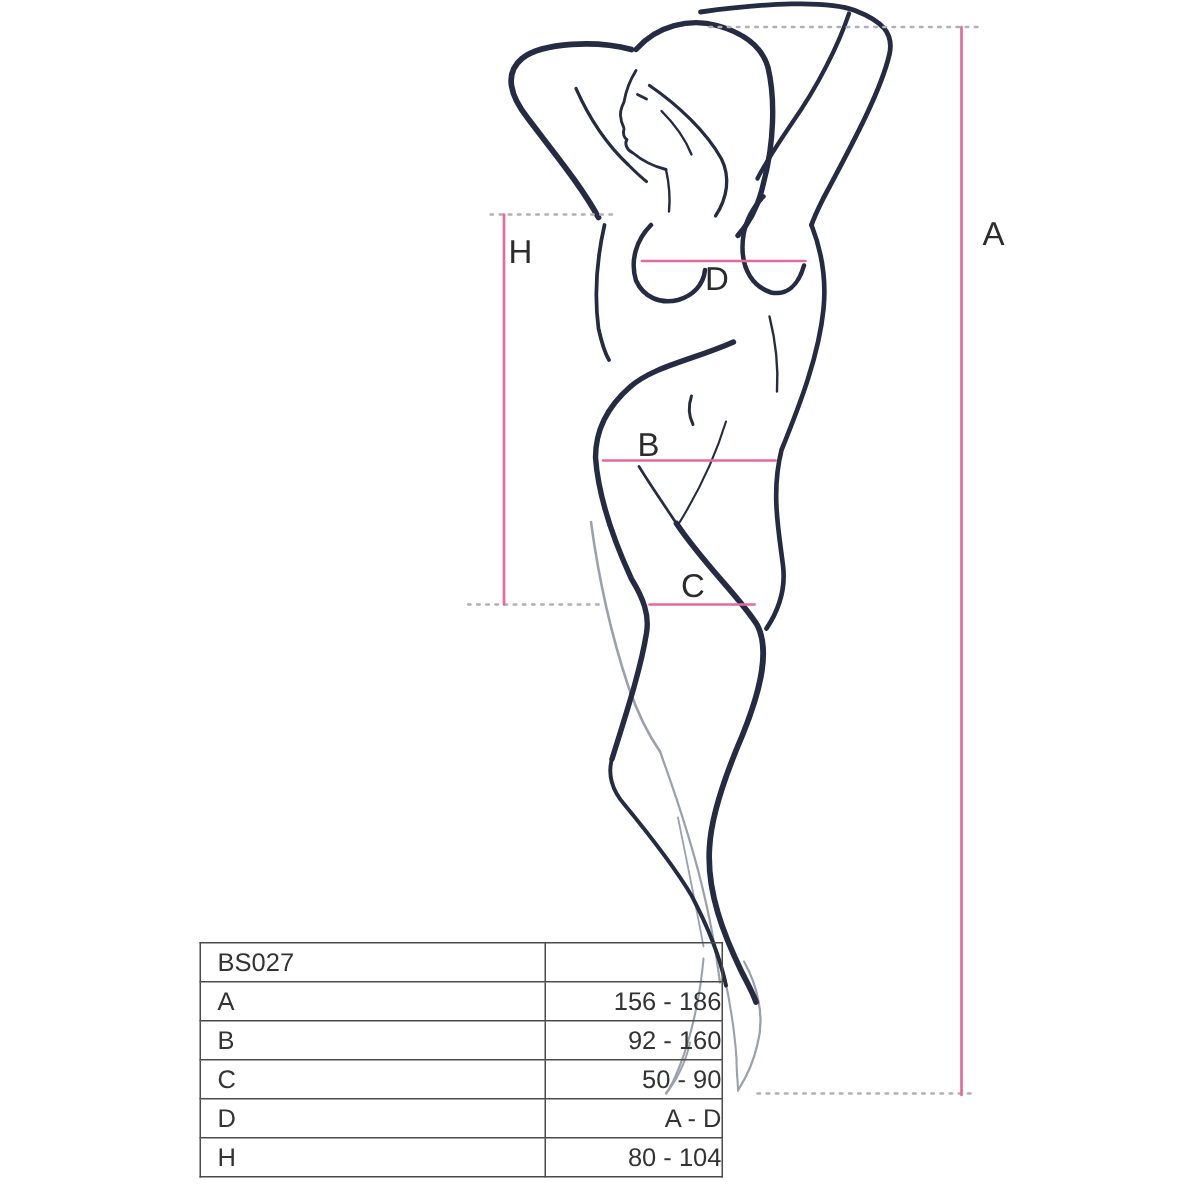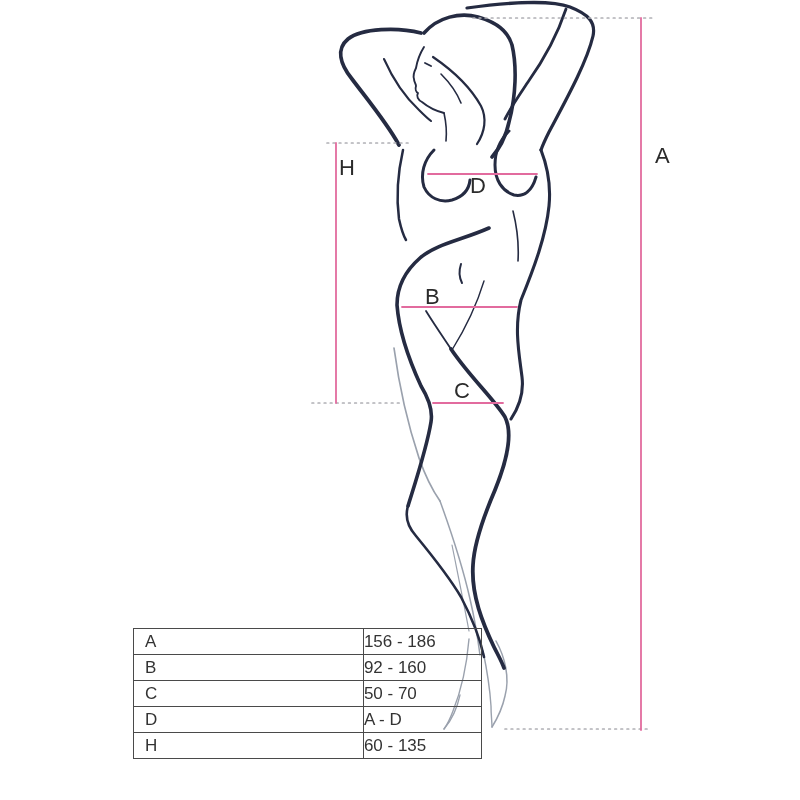--- a/index.html
+++ b/index.html
@@ -16,21 +16,21 @@
   .size-table{
     position:absolute;left:133px;top:628px;width:349px;
     border-collapse:collapse;background:transparent;
     font-size:17px;color:#333333;
   }
   .size-table td{
     border:1.5px solid #4a4a4a;height:25px;padding:0;
     background:transparent;
   }
   .size-table td.lbl{width:220px;padding-left:11px;text-align:left;}
-  .size-table td.val{width:118px;text-align:left;}
+  .size-table td.val{width:118px;text-align:right;}
 </style>
 </head>
 <body>
 
 <div id="stage">
 
   <svg width="800" height="800" viewBox="0 0 800 800">
     <g fill="none" stroke-linecap="round" stroke-linejoin="round">
 
       <g stroke="#9aa1ad">
@@ -96,35 +96,39 @@
 
   <span class="meas-label" style="left:655px;top:145px;">A</span>
   <span class="meas-label" style="left:425px;top:286px;">B</span>
   <span class="meas-label" style="left:454px;top:380px;">C</span>
   <span class="meas-label" style="left:470px;top:175px;">D</span>
   <span class="meas-label" style="left:339px;top:157px;">H</span>
 
   <table class="size-table">
     <tbody>
       <tr>
+        <td class="lbl">BS027</td>
+        <td class="val"></td>
+      </tr>
+      <tr>
         <td class="lbl">A</td>
         <td class="val">156 - 186</td>
       </tr>
       <tr>
         <td class="lbl">B</td>
         <td class="val">92 - 160</td>
       </tr>
       <tr>
         <td class="lbl">C</td>
-        <td class="val">50 - 70</td>
+        <td class="val">50 - 90</td>
       </tr>
       <tr>
         <td class="lbl">D</td>
         <td class="val">A - D</td>
       </tr>
       <tr>
         <td class="lbl">H</td>
-        <td class="val">60 - 135</td>
+        <td class="val">80 - 104</td>
       </tr>
     </tbody>
   </table>
 
 </div>
 
 </body></html>

